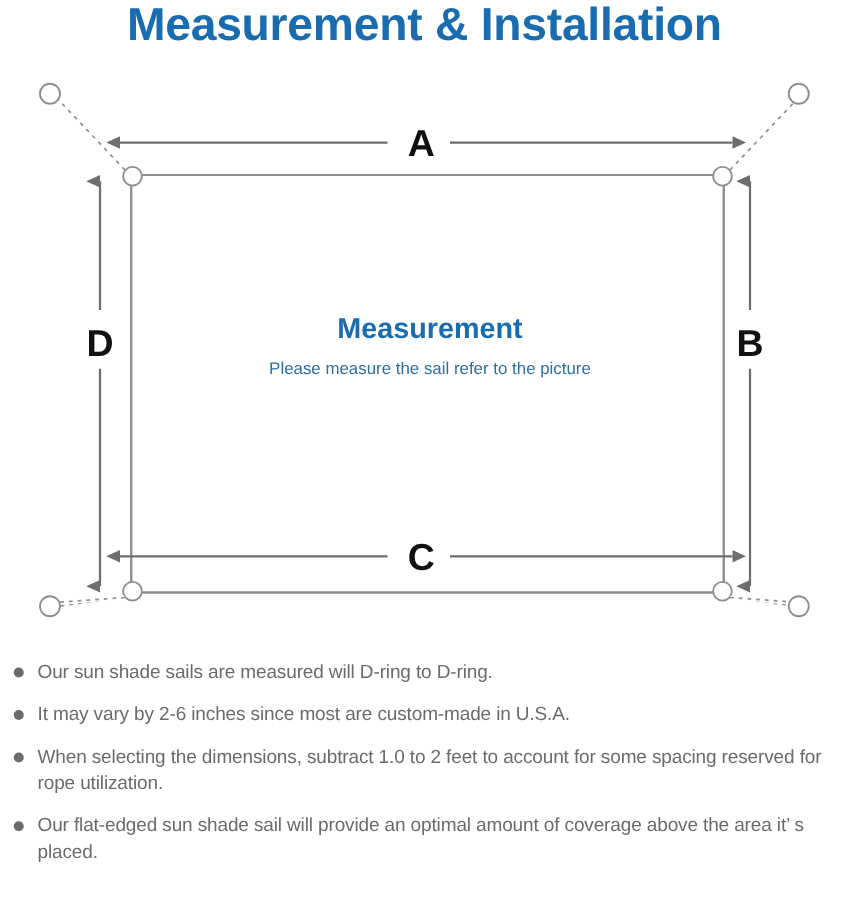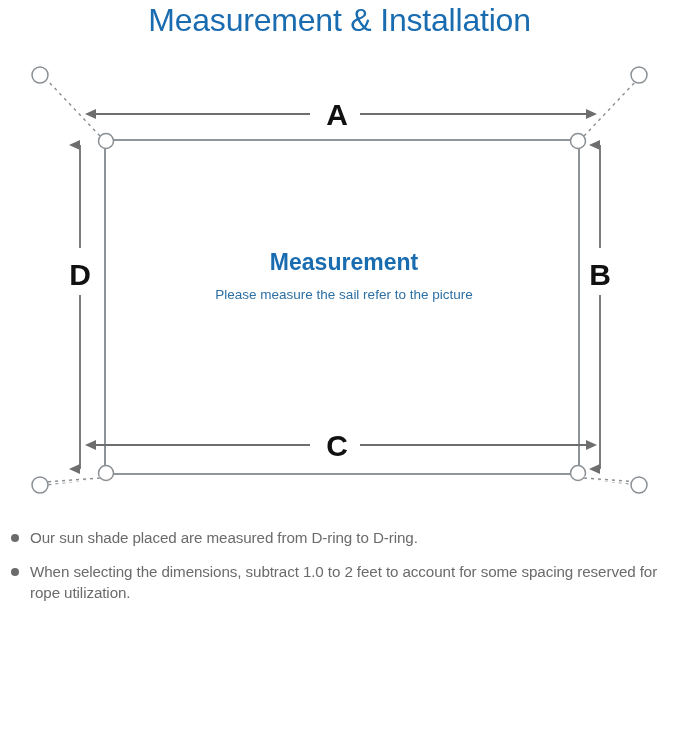--- a/index.html
+++ b/index.html
@@ -16,22 +16,22 @@
     -webkit-font-smoothing: antialiased;
   }
 
   #page-title {
     position: absolute;
     top: 0px;
     left: 0;
     width: 679px;
     text-align: center;
     font-family: "Liberation Sans", sans-serif;
-    font-size: 32px;
-    font-weight: normal;
+    font-size: 37px;
+    font-weight: bold;
     color: #1a6cb0;
     letter-spacing: -0.2px;
     line-height: 40px;
   }
 
   #diagram-wrap {
     position: absolute;
     top: 55px;
     left: 0;
     width: 679px;
@@ -153,19 +153,27 @@
     <text x="600" y="230" text-anchor="middle" class="svg-label-bold">B</text>
 
     <text x="344" y="215" text-anchor="middle" class="svg-meas-title">Measurement</text>
     <text x="344" y="244" text-anchor="middle" class="svg-meas-sub">Please measure the sail refer to the picture</text>
   </svg>
 </div>
 
 <div id="notes-list">
   <div class="note-item">
     <span class="note-bullet"></span>
-    <span class="note-text">Our sun shade placed are measured from D-ring to D-ring.</span>
+    <span class="note-text">Our sun shade sails are measured will D-ring to D-ring.</span>
+  </div>
+  <div class="note-item">
+    <span class="note-bullet"></span>
+    <span class="note-text">It may vary by 2-6 inches since most are custom-made in U.S.A.</span>
   </div>
   <div class="note-item">
     <span class="note-bullet"></span>
     <span class="note-text">When selecting the dimensions, subtract 1.0 to 2 feet to account for some spacing reserved for rope utilization.</span>
   </div>
+  <div class="note-item">
+    <span class="note-bullet"></span>
+    <span class="note-text">Our flat-edged sun shade sail will provide an optimal amount of coverage above the area it’ s placed.</span>
+  </div>
 </div>
 
 </body></html>

